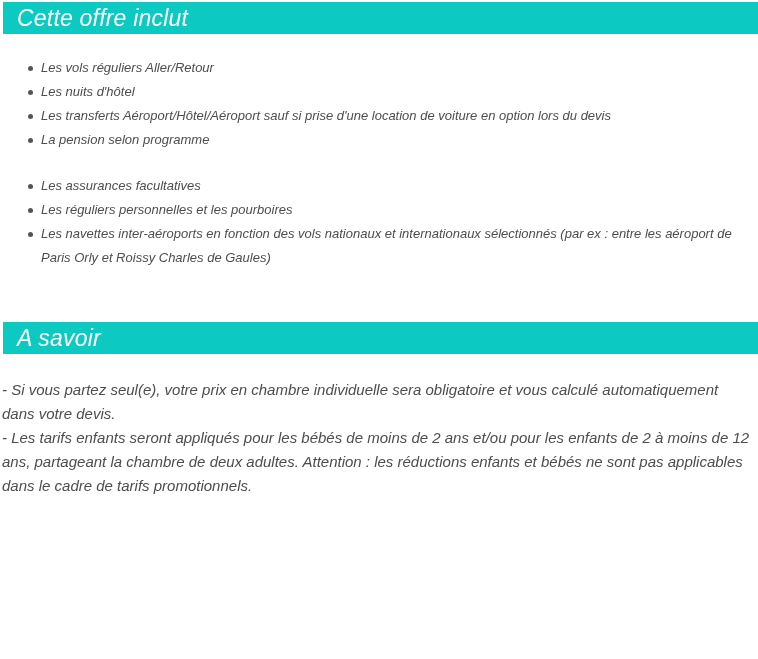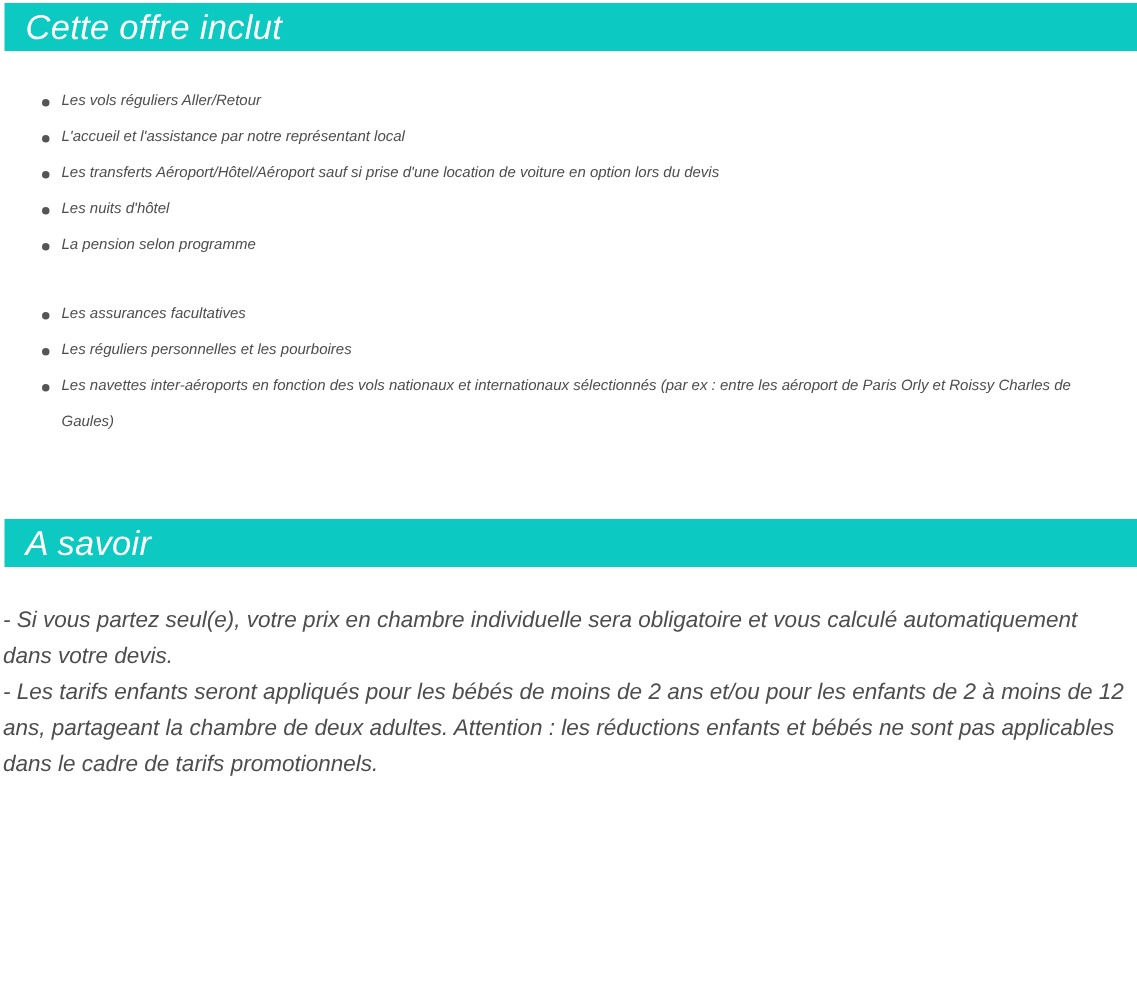--- a/index.html
+++ b/index.html
@@ -24,21 +24,21 @@
     font-weight: 400;
     font-style: italic;
     letter-spacing: 0.2px;
   }
   .bar-1 { margin-top: 2px; }
   .bar-2 { margin-top: 52px; }
   .bar-3 { margin-top: 52px; }
   ul.offer-list {
     list-style: none;
     margin: 22px 10px 0 41px;
-    font-size: 10px;
+    font-size: 13px;
     line-height: 24px;
   }
   ul.offer-list li {
     position: relative;
   }
   ul.offer-list li::before {
     content: "";
     position: absolute;
     left: -13px;
     top: 10px;
@@ -55,23 +55,22 @@
 </style>
 </head>
 <body>
 
 <section>
   <h2 class="section-bar bar-1">
     <span>Cette offre inclut</span>
   </h2>
   <ul class="offer-list">
     <li>Les vols réguliers Aller/Retour</li>
-    <li>L'accueil et l'assistance par notre représentant local</li>
+    <li>Les nuits d'hôtel</li>
     <li>Les transferts Aéroport/Hôtel/Aéroport sauf si prise d'une location de voiture en option lors du devis</li>
-    <li>Les nuits d'hôtel</li>
     <li>La pension selon programme</li>
   </ul>
 </section>
 
 <section>
   <ul class="offer-list">
     <li>Les assurances facultatives</li>
     <li>Les réguliers personnelles et les pourboires</li>
     <li>Les navettes inter-aéroports en fonction des vols nationaux et internationaux sélectionnés (par ex : entre les aéroport de Paris Orly et Roissy Charles de Gaules)</li>
   </ul>

